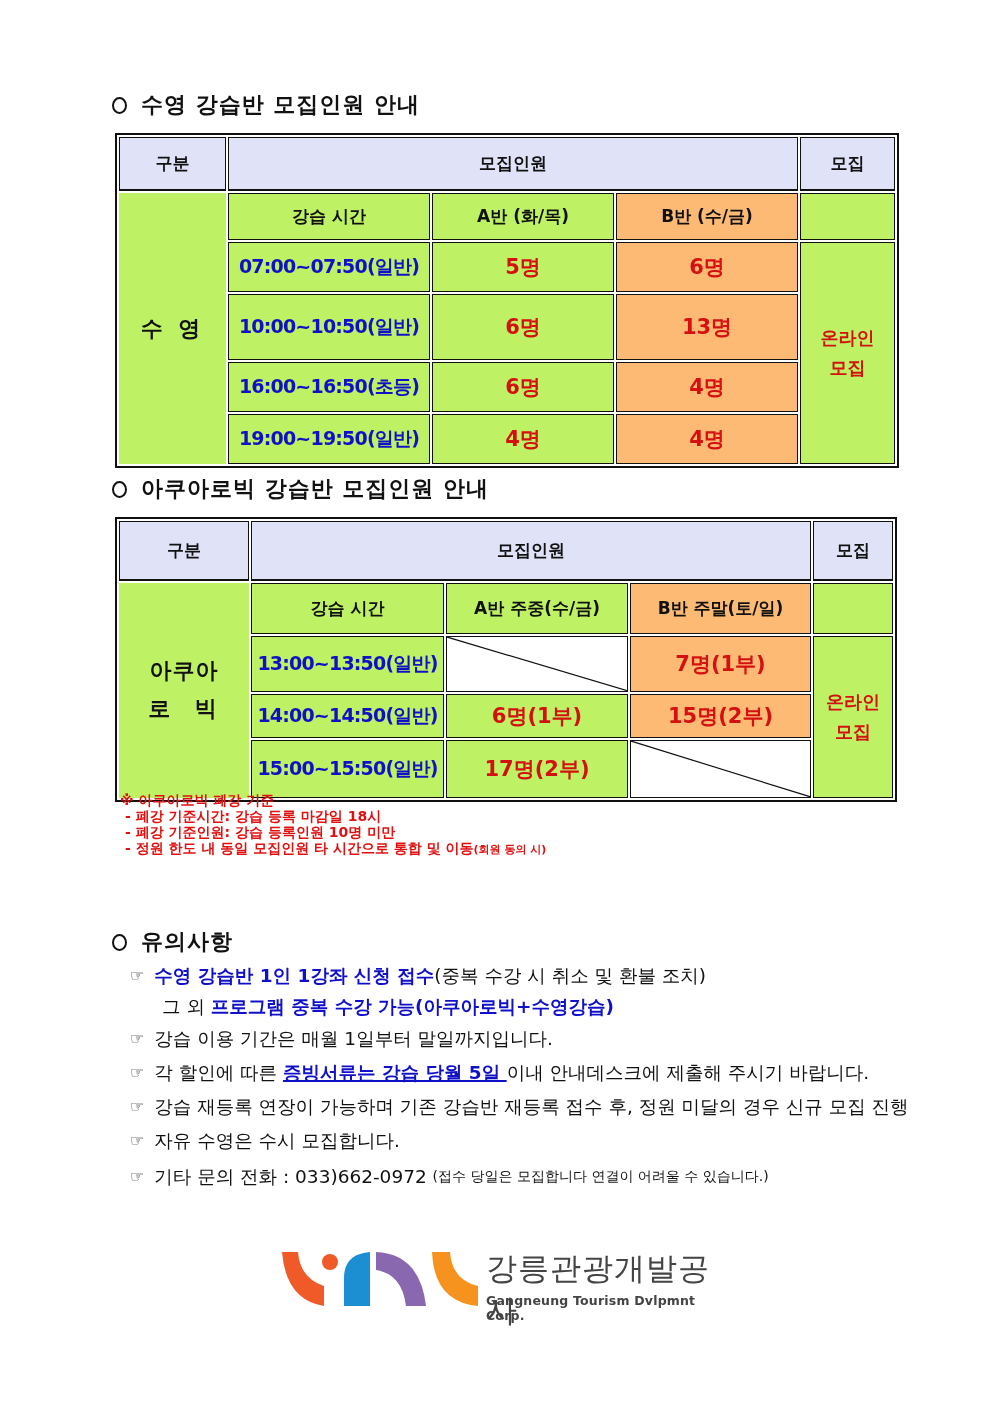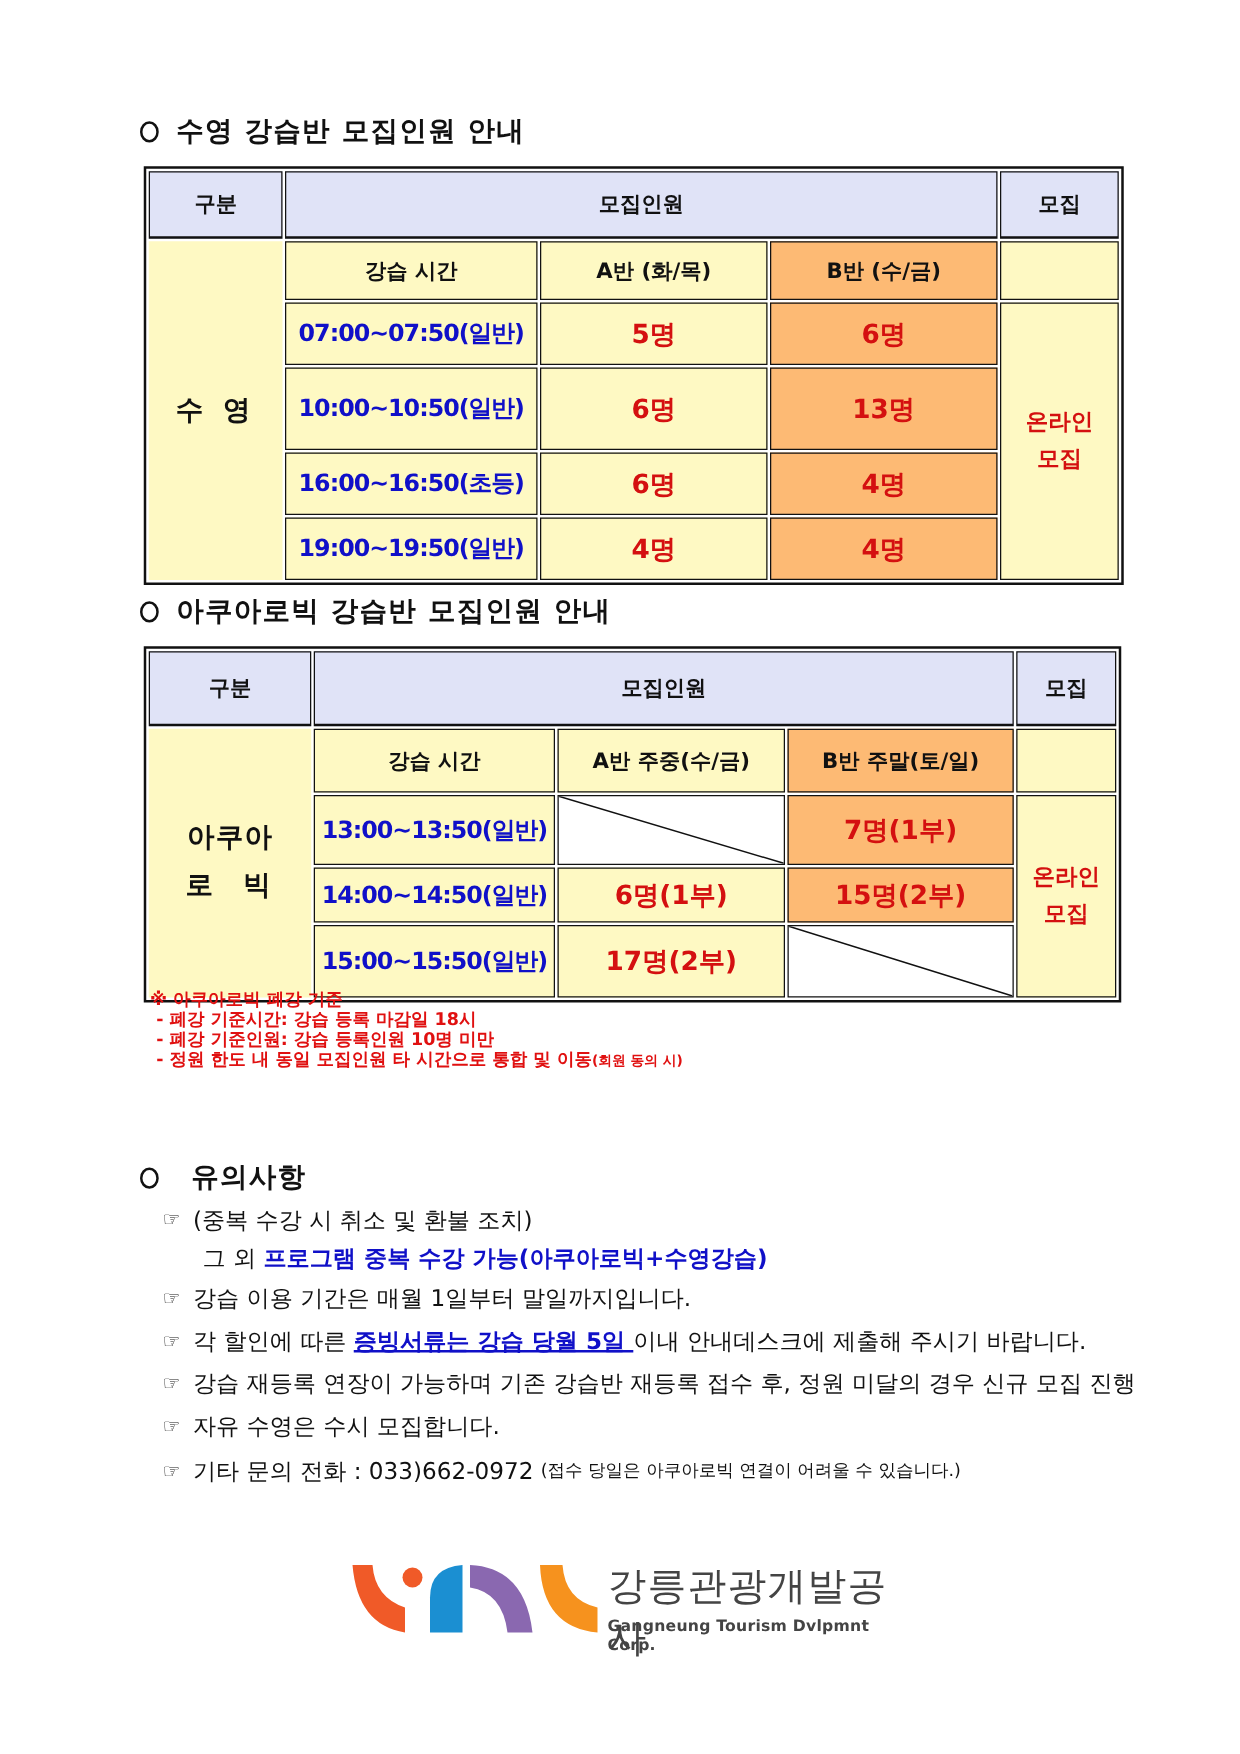--- a/index.html
+++ b/index.html
@@ -2,21 +2,21 @@
 <html><head>
 <meta charset="utf-8">
 <style>
   html, body { margin:0; padding:0; background:#ffffff; }
   body { width:992px; height:1403px; position:relative; font-family:"DejaVu Sans","Liberation Sans",sans-serif; color:#111; overflow:hidden; }
   .section-title { position:absolute; left:112px; font-size:22px; font-weight:bold; letter-spacing:1px; color:#111; display:flex; align-items:center; }
   .circle-bullet { display:inline-block; width:15px; height:17px; border:2.2px solid #111; border-radius:50%; margin-right:14px; box-sizing:border-box; }
   table.grid { position:absolute; left:115px; border:2.5px solid #111; border-collapse:separate; border-spacing:2px; table-layout:fixed; box-sizing:border-box; }
   table.grid td { border:1.4px solid #111; text-align:center; vertical-align:middle; padding:0; font-weight:bold; box-sizing:border-box; }
   table.grid tr.header-row td { background:#e0e3f7; font-size:17px; color:#111; border-bottom:2.5px solid #111; }
-  .bg-green { background:#fef9c3; }
+  .bg-green { background:#bef264; }
   .bg-peach { background:#fdba74; }
   .bg-white { background:#ffffff; }
   .sub-head { font-size:17px; color:#111; }
   .time-cell { color:#1010c8; font-size:19px; letter-spacing:-0.8px; }
   .count-cell { color:#d41010; font-size:21px; }
   .online { color:#d41010; font-size:18px; line-height:30px; }
   .category { font-size:22px; color:#111; letter-spacing:4px; line-height:38px; }
   .diag { position:relative; }
   .diag svg { position:absolute; left:0; top:0; width:100%; height:100%; }
   .note-block { position:absolute; left:120px; top:792px; color:#e01010; font-weight:bold; font-size:14px; line-height:16px; }
@@ -145,27 +145,28 @@
 </tbody>
   </table>
 
 <div class="note-block">
   <div>※ 아쿠아로빅 폐강 기준</div>
   <div style="padding-left:5px;">- 폐강 기준시간: 강습 등록 마감일 18시</div>
   <div style="padding-left:5px;">- 폐강 기준인원: 강습 등록인원 10명 미만</div>
   <div style="padding-left:5px;"><span>- 정원 한도 내 동일 모집인원 타 시간으로 통합 및 이동</span><span class="small">(회원 동의 시)</span></div>
 </div>
 
-<div class="section-title" style="top:927px;gap:12px;">
+<div class="section-title" style="top:927px;">
   <span class="circle-bullet"></span>
   <span>유의사항</span>
 </div>
 
 <div class="caution" style="top:963px;">
   <span class="hand">☞</span>
+  <span class="blue-bold">수영 강습반 1인 1강좌 신청 접수</span>
     <span>(중복 수강 시 취소 및 환불 조치)</span>
 </div>
 <div class="caution" style="top:994px; left:162px;">
   <span style="white-space:pre;">그 외 </span>
     <span class="blue-bold">프로그램 중복 수강 가능(아쿠아로빅+수영강습)</span>
 </div>
 <div class="caution" style="top:1026px;">
   <span class="hand">☞</span>
   <span>강습 이용 기간은 매월 1일부터 말일까지입니다.</span>
 </div>
@@ -179,21 +180,21 @@
   <span class="hand">☞</span>
   <span>강습 재등록 연장이 가능하며 기존 강습반 재등록 접수 후, 정원 미달의 경우 신규 모집 진행</span>
 </div>
 <div class="caution" style="top:1128px;">
   <span class="hand">☞</span>
   <span>자유 수영은 수시 모집합니다.</span>
 </div>
 <div class="caution" style="top:1164px;">
   <span class="hand">☞</span>
   <span style="white-space:pre;">기타 문의 전화 : 033)662-0972 </span>
-    <span class="small-note">(접수 당일은 아쿠아로빅 연결이 어려울 수 있습니다.)</span>
+    <span class="small-note">(접수 당일은 모집합니다 연결이 어려울 수 있습니다.)</span>
 </div>
 
 <div class="logo">
   <svg width="200" height="62" viewBox="0 0 200 62">
 
     <path d="M2 4 L18 4 Q20 30 44 38 L44 58 Q6 52 2 4 Z" fill="#f05a28"></path>
     <circle cx="50" cy="14" r="8" fill="#f05a28"></circle>
 
     <path d="M64 58 L64 30 Q64 6 90 4 L90 58 Z" fill="#1b8fd2"></path>
 

